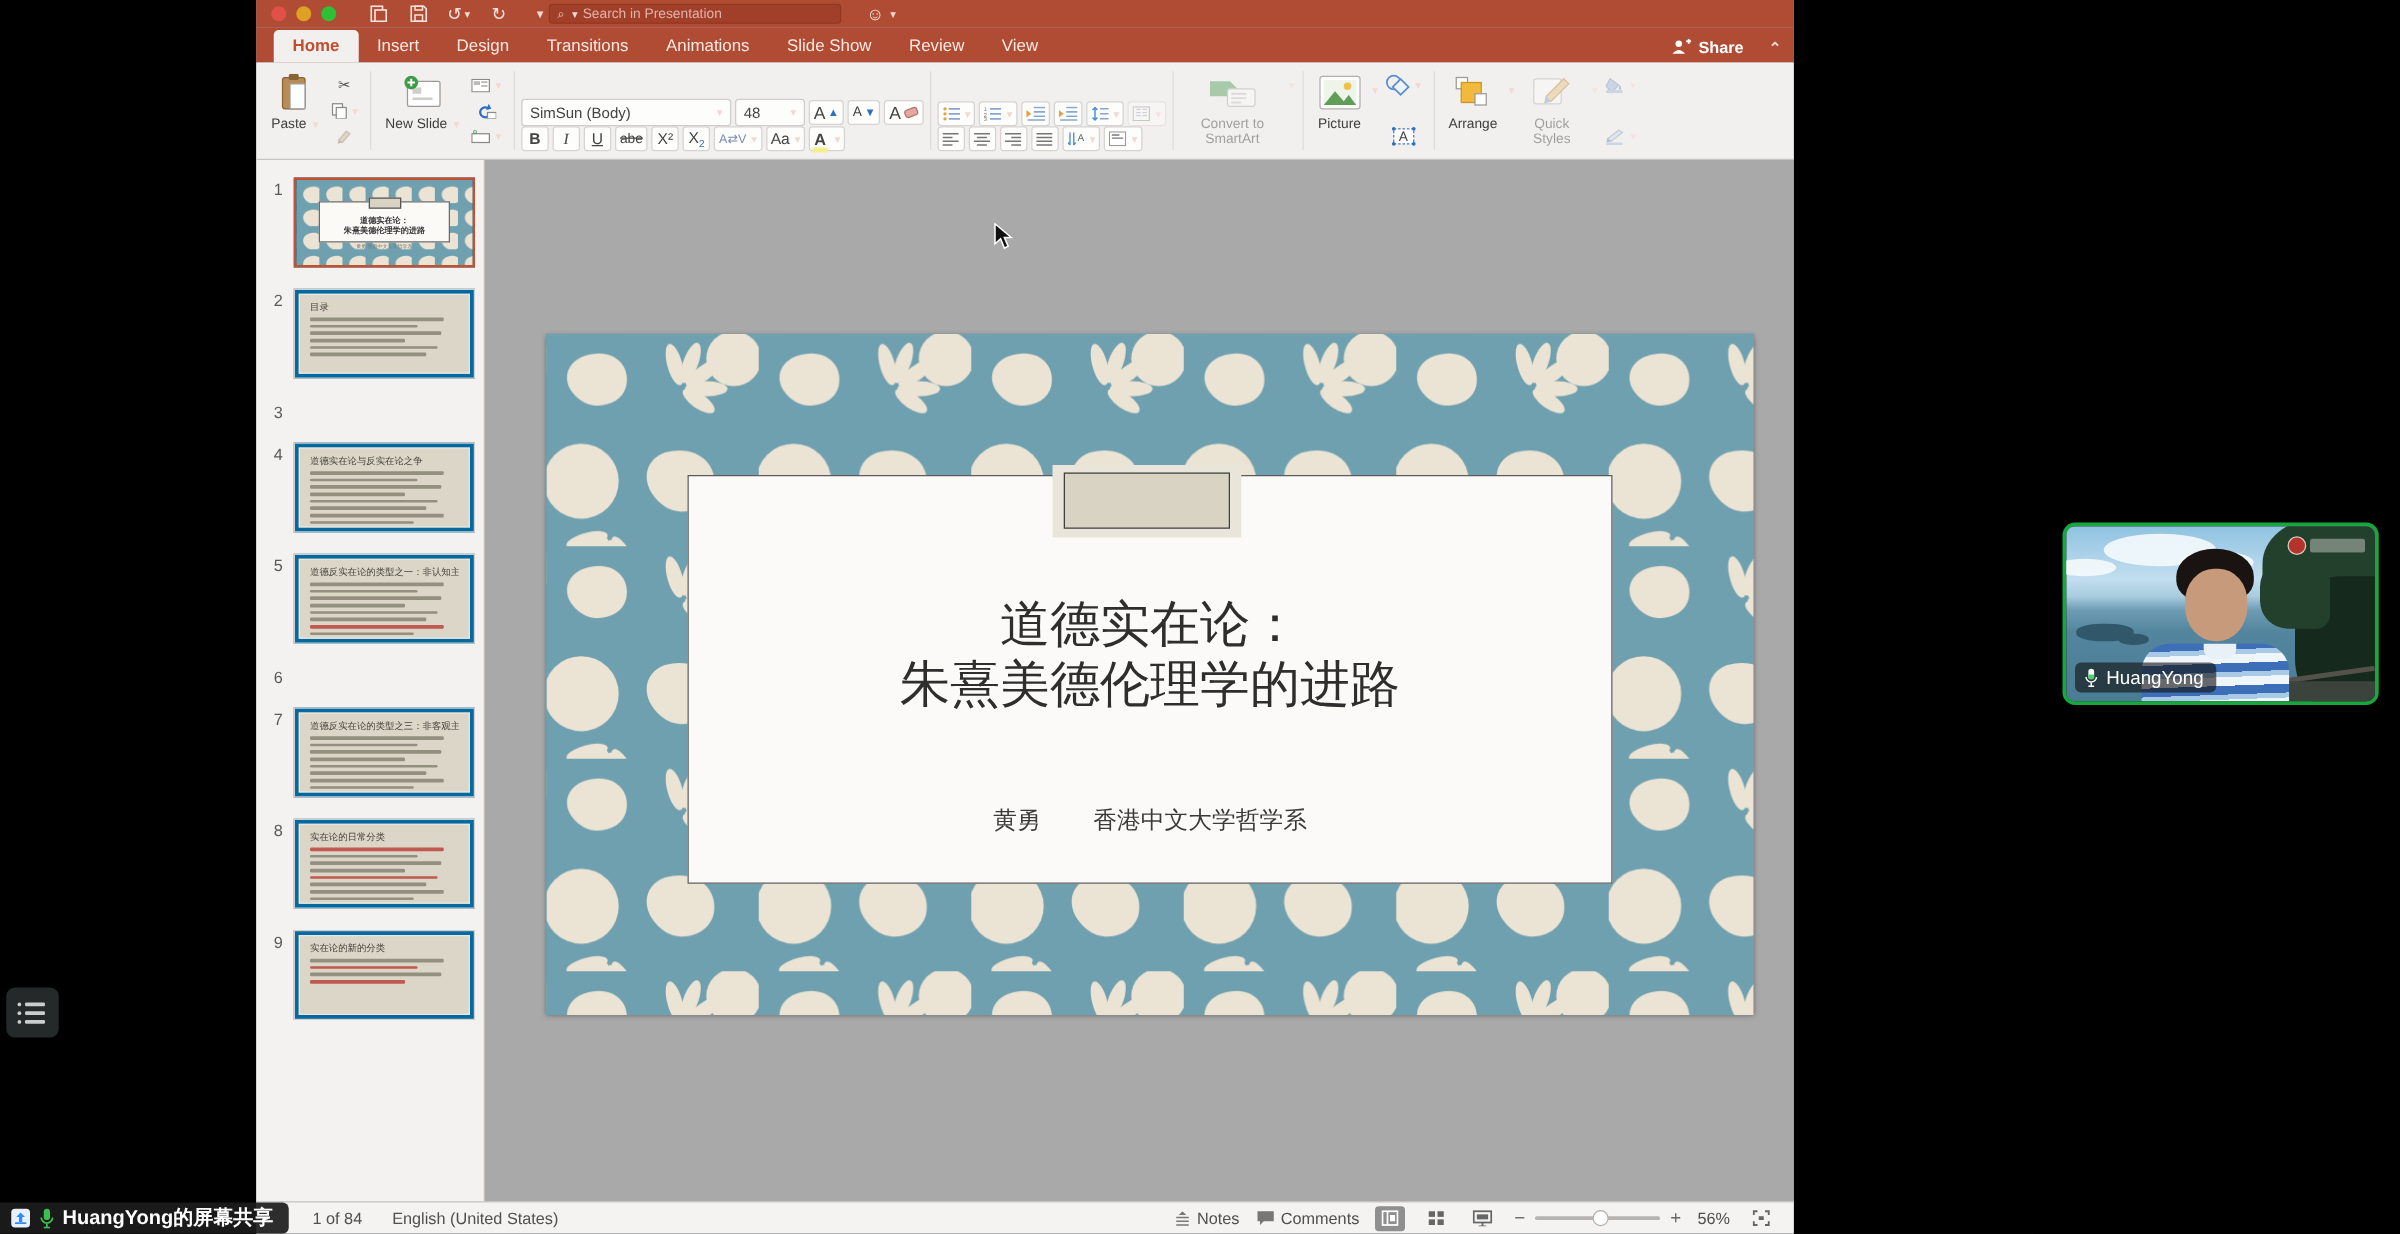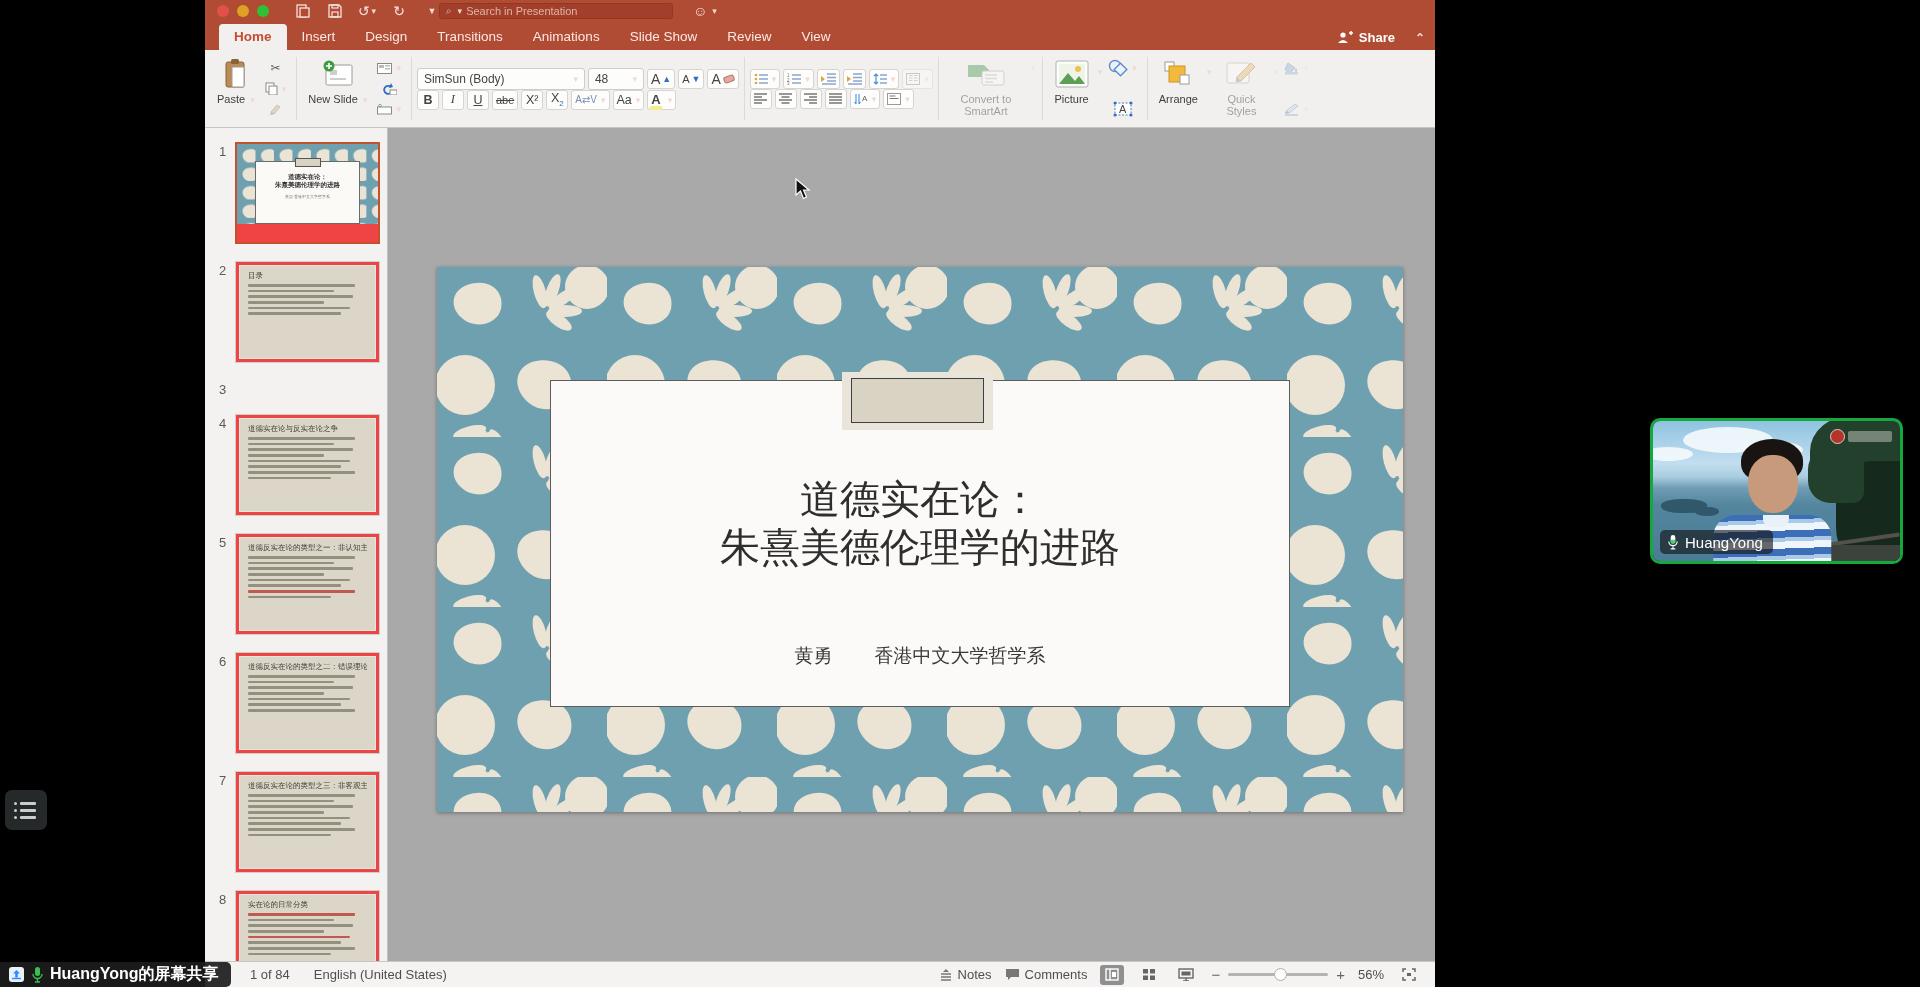--- a/index.html
+++ b/index.html
@@ -50,37 +50,37 @@
   .rsep { width:1px; background:#dddbd8; margin:4px 5px; flex:0 0 auto; }
   .rgroup { display:flex; gap:3px; padding:2px 2px; flex:0 0 auto; }
   .bigbtn { display:flex; flex-direction:column; align-items:center; justify-content:flex-start;
     gap:2px; padding:2px 4px; border-radius:3px; }
   .bigbtn .bicon { height:34px; display:flex; align-items:center; justify-content:center; }
   .blabel { font-size:11px; color:#3d3d3d; text-align:center; line-height:12px; white-space:nowrap; }
   .col2 { display:flex; flex-direction:column; justify-content:space-between; padding:3px 0; }
   .smallbtn { height:20px; min-width:22px; display:flex; align-items:center; justify-content:center;
     border-radius:3px; font-size:12px; color:#555; padding:0 3px; gap:2px; }
   .boxed { background:#fdfdfc; border:1px solid #d6d3d0; }
-  .rows2 { display:flex; flex-direction:column; justify-content:center; padding:3px 0; }
+  .rows2 { display:flex; flex-direction:column; justify-content:flex-end; padding:3px 0; }
   .rrow { display:flex; align-items:center; gap:3px; }
   .combo { background:#fdfdfc; border:1px solid #cfccc9; border-radius:3px; height:22px;
     display:flex; align-items:center; justify-content:space-between; font-size:12px;
     color:#444; padding:0 6px; gap:6px; white-space:nowrap; }
   .fmt { font-size:12.5px; color:#444; }
   .grayed { opacity:.45; }
   .hl-a { position:relative; font-size:13px; color:#444; font-weight:bold; }
   .hl-a:after { content:""; position:absolute; left:-1px; right:-1px; bottom:-3px; height:4px; background:#f3ee8e; }
 
   
   .main { flex:1 1 auto; display:flex; min-height:0; }
   .thumb-panel { width:183px; background:#f3f2f1; border-right:1px solid #c2c1bf;
     padding:14px 0 0 0; overflow:hidden; flex:0 0 auto; }
   .thumb-row { display:flex; align-items:flex-start; margin-bottom:17px; }
   .thumb-num { width:30px; text-align:left; padding-left:14px; font-size:13px; color:#5a5a5a; padding-top:2px; }
-  .thumb-box { width:145px; height:102px; background:#ef4444; border:1px solid #cfcecb;
+  .thumb-box { width:145px; height:72px; background:#0369a1; border:1px solid #cfcecb;
     position:relative; overflow:hidden; flex:0 0 auto; }
   .thumb-box.sel { border:2px solid #c4512e; }
   .thumb-inner { position:absolute; inset:3px; background:#dbd6c8; border:1px solid #e9e6df;
     padding:5px 8px 0; overflow:hidden; }
   .thumb-title { font-family:"Liberation Serif", serif; font-size:7.5px; color:#45413a;
     margin-bottom:3px; white-space:nowrap; overflow:hidden; }
   .tline { height:2.5px; background:#93907f; border-radius:1px; margin-bottom:3.2px; }
   .tline.red { background:#c05a50; }
   .title-thumb .pat { position:absolute; inset:0; }
   .mini-card { position:absolute; left:18px; top:17px; right:18px; bottom:18px;
@@ -627,32 +627,20 @@
                   <div class="tline" style="width: 64%;"></div>
                   <div class="tline" style="width: 86%;"></div>
                   <div class="tline" style="width: 78%;"></div>
                   <div class="tline red" style="width: 90%;"></div>
                   <div class="tline" style="width: 70%;"></div>
                 </div>
               </div>
             </div>
             <div class="thumb-row">
               <div class="thumb-num">6</div>
-              <div class="thumb-box">
-                <div class="thumb-inner">
-                  <div class="thumb-title">道德反实在论的类型之二：错误理论</div>
-                  <div class="tline" style="width: 90%;"></div>
-                  <div class="tline" style="width: 72%;"></div>
-                  <div class="tline" style="width: 88%;"></div>
-                  <div class="tline" style="width: 64%;"></div>
-                  <div class="tline" style="width: 86%;"></div>
-                  <div class="tline" style="width: 78%;"></div>
-                  <div class="tline" style="width: 90%;"></div>
-                </div>
-              </div>
             </div>
             <div class="thumb-row">
               <div class="thumb-num">7</div>
               <div class="thumb-box">
                 <div class="thumb-inner">
                   <div class="thumb-title">道德反实在论的类型之三：非客观主义</div>
                   <div class="tline" style="width: 90%;"></div>
                   <div class="tline" style="width: 72%;"></div>
                   <div class="tline" style="width: 88%;"></div>
                   <div class="tline" style="width: 64%;"></div>

